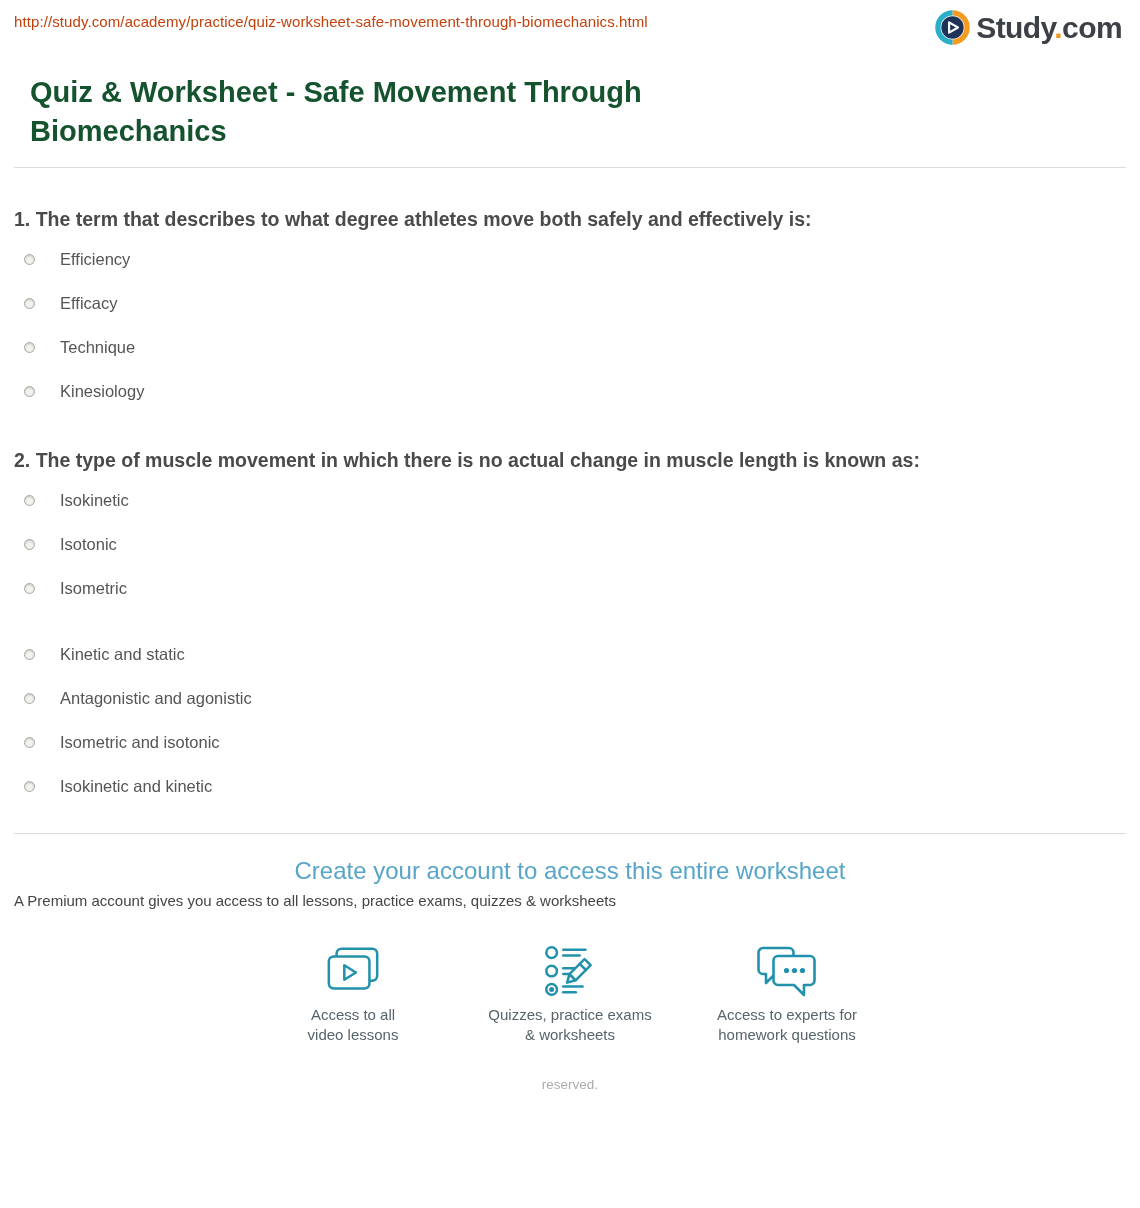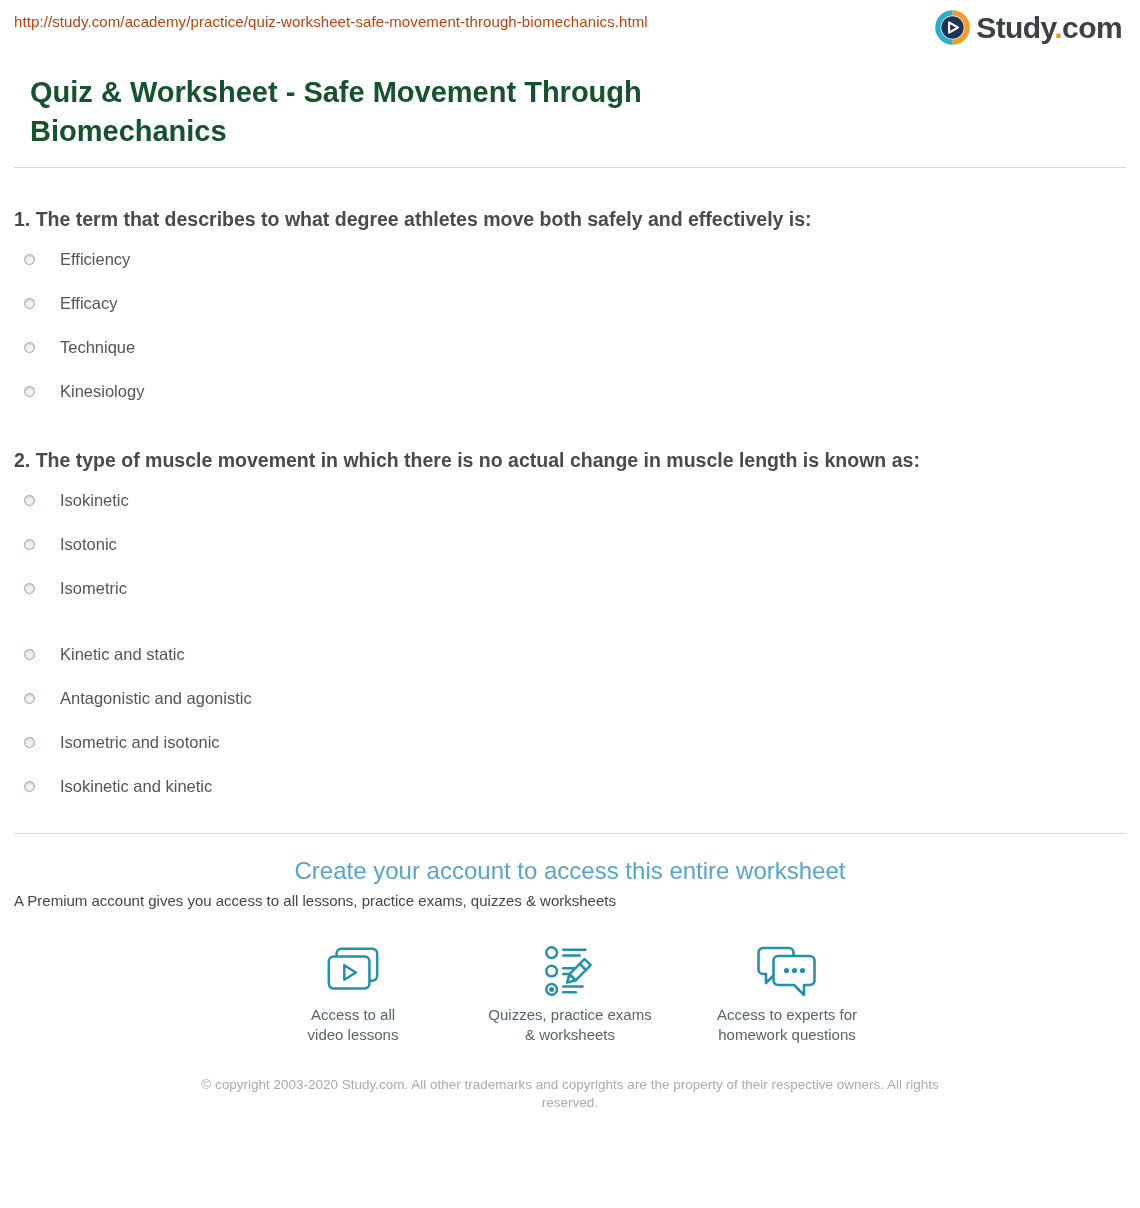--- a/index.html
+++ b/index.html
@@ -196,17 +196,16 @@
       </div>
       <div class="feature-label">
         <span style="display:block">Access to experts for</span>
         <span style="display:block">homework questions</span>
       </div>
     </div>
 
   </div>
 
   <div class="footer">
-    <span>© copyright 2003-2020 Study.com. All other trademarks and copyrights are the property of their respective owners. All rights</span>
     <span>reserved.</span>
   </div>
 
 </div>
 
 </body></html>

